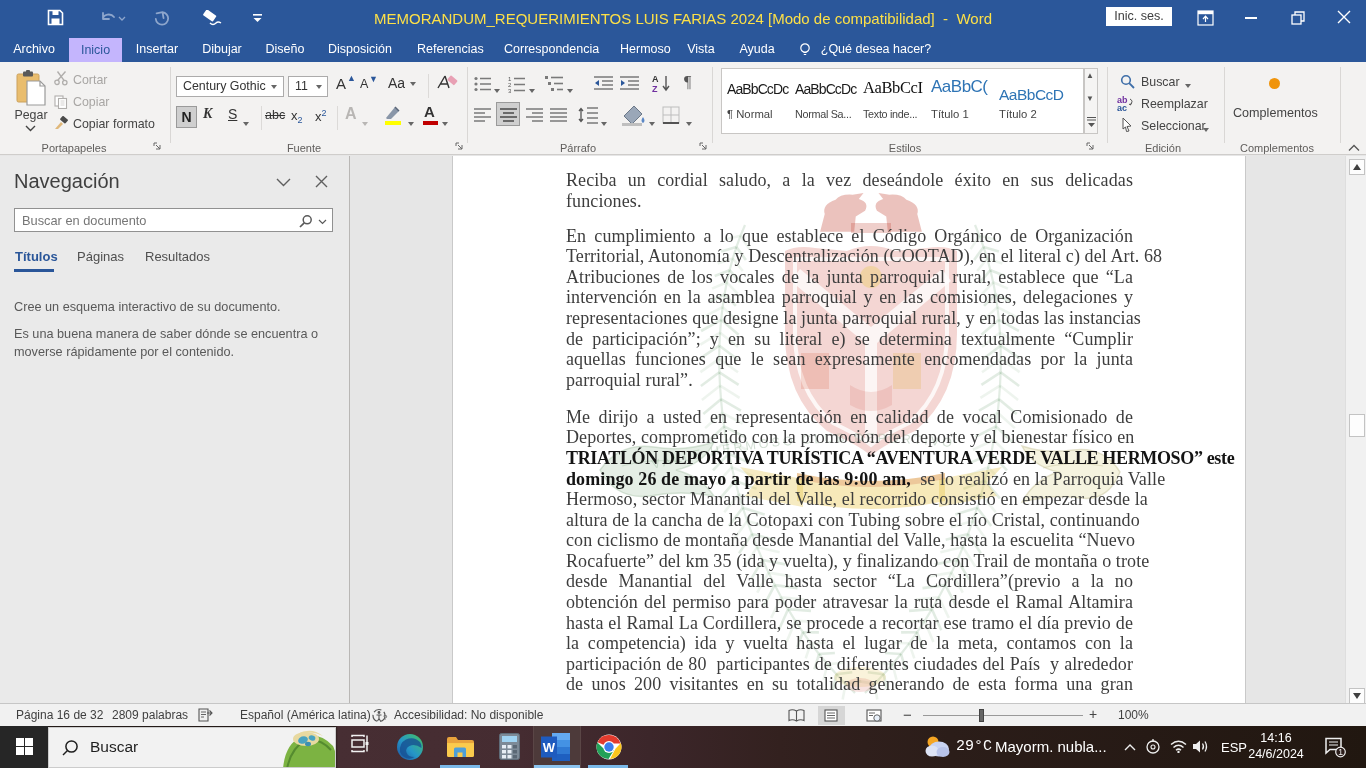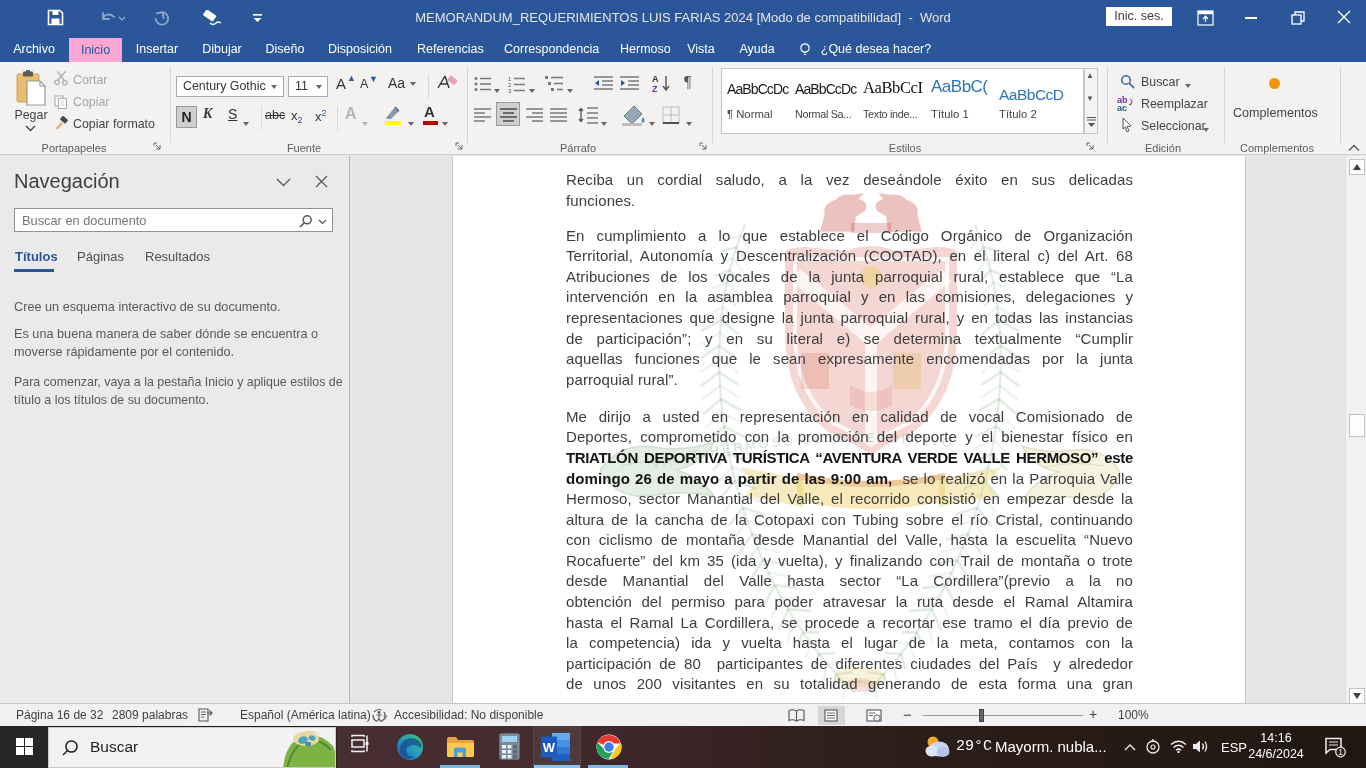--- a/index.html
+++ b/index.html
@@ -4,40 +4,40 @@
 <style>
 * { margin:0; padding:0; box-sizing:border-box; }
 html,body { width:1366px; height:768px; overflow:hidden; font-family:"Liberation Sans", sans-serif; }
 #root { position:relative; width:1366px; height:768px; background:#e6e6e6; }
 .abs { position:absolute; }
 
 
 #titlebar { position:absolute; left:0; top:0; width:1366px; height:36px; background:#2b579a; }
 #tabbar { position:absolute; left:0; top:36px; width:1366px; height:26px; background:#2b579a; }
 .tab { position:absolute; top:0; height:26px; line-height:26px; color:#fff; font-size:12.5px; text-align:center; }
-#tab-active { position:absolute; left:69px; top:2px; width:53px; height:24px; background:#f9a8d4; color:#2b579a; font-size:12.5px; line-height:24px; text-align:center; }
-.ttxt { color:#e5e5e5; font-size:13px; }
+#tab-active { position:absolute; left:69px; top:2px; width:53px; height:24px; background:#c4b5fd; color:#2b579a; font-size:12.5px; line-height:24px; text-align:center; }
+.ttxt { color:#fde047; font-size:15px; }
 
 
 #ribbon { position:absolute; left:0; top:62px; width:1366px; height:93px; background:#f3f2f1; border-bottom:1px solid #cfcdcb; }
 .vsep { position:absolute; top:5px; width:1px; height:76px; background:#d9d7d5; }
 .glabel { position:absolute; top:80px; font-size:11px; color:#5f5d5b; text-align:center; }
 .launcher { position:absolute; top:80px; width:10px; height:10px; }
 .rtxt { font-size:12.4px; color:#444; white-space:nowrap; }
 .rtxt-dis { font-size:12.4px; color:#a8a6a4; white-space:nowrap; }
 .combo { position:absolute; background:#fff; border:1px solid #acabab; font-size:12.4px; color:#333; }
 .caret { display:inline-block; width:0; height:0; border-left:3.5px solid transparent; border-right:3.5px solid transparent; border-top:4px solid #666; vertical-align:middle; }
 
 
 #navpane { position:absolute; left:0; top:156px; width:350px; height:547px; background:#eaeaea; border-right:1px solid #b9b7b5; }
 #docarea { position:absolute; left:351px; top:156px; width:994px; height:547px; background:#e6e6e6; overflow:hidden; }
 #page { position:absolute; left:102px; top:0; width:792px; height:547px; background:#fff; box-shadow:0 0 0 1px #c9c9c9; }
 #vscroll { position:absolute; left:1345px; top:156px; width:21px; height:547px; background:#f1f1f1; border-left:1px solid #dedede; }
 
-.docline { width:567px; font-size:15px; line-height:20.6px; color:#3d3d3d; text-align:justify; text-align-last:justify; white-space:nowrap; letter-spacing:0.1px; }
+.docline { width:567px; font-size:18px; line-height:20.6px; color:#3d3d3d; text-align:justify; text-align-last:justify; white-space:nowrap; letter-spacing:0.1px;font-family:Liberation Serif, serif; }
 .docline.last { text-align-last:left; }
 .db { font-weight:bold; color:#141414; }
 
 
 #statusbar { position:absolute; left:0; top:703px; width:1366px; height:23px; background:#f1f1f1; border-top:1px solid #c6c6c6; font-size:12px; color:#3f3f3f; }
 .sitem { position:absolute; top:0; height:22px; line-height:22px; white-space:nowrap; }
 
 
 #taskbar { position:absolute; left:0; top:726px; width:1366px; height:42px; background:linear-gradient(90deg,#221a17 0,#241a18 335px,#472e33 338px,#452c31 520px,#3c262a 650px,#33211f 780px,#2b1d19 950px,#261a15 1150px,#211710 1366px); }
 .wtxt { position:absolute; color:#fff; font-size:15px; white-space:nowrap; }
@@ -325,21 +325,20 @@
   </svg>
   <svg class="abs" style="left:318px;top:63px" width="9" height="6" viewBox="0 0 9 6">
         <path d="M1 1 L4.5 4.5 L8 1" fill="none" stroke="#5a5a5a" stroke-width="1.2"></path>
       </svg>
   <div class="abs" style="left:15px;top:93px;font-size:13px;font-weight:bold;color:#2a5699;">Títulos</div>
   <div class="abs" style="left:14px;top:113px;width:40px;height:3px;background:#2a5699;"></div>
   <div class="abs" style="left:77px;top:93px;font-size:13px;color:#4f4f4f;">Páginas</div>
   <div class="abs" style="left:145px;top:93px;font-size:13px;color:#4f4f4f;">Resultados</div>
   <div class="abs" style="left:14px;top:143px;width:320px;font-size:12.7px;color:#595959;line-height:17.5px;">Cree un esquema interactivo de su documento.</div>
   <div class="abs" style="left:14px;top:170px;width:320px;font-size:12.7px;color:#595959;line-height:17.8px;">Es una buena manera de saber dónde se encuentra o moverse rápidamente por el contenido.</div>
-  <div class="abs" style="left:14px;top:218px;width:334px;font-size:12.4px;color:#595959;line-height:17.8px;">Para comenzar, vaya a la pestaña Inicio y aplique estilos de título a los títulos de su documento.</div>
 </div>
 
 <div id="docarea">
   <div id="page">
     <div id="wmark" class="abs" style="left:192px;top:29px;width:430px;height:520px;"><svg width="430" height="520" viewBox="0 0 430 520">
             <path d="M100.0 40.0 L95.5 50.8 L91.4 62.0 L87.8 73.5 L84.6 85.2 L81.8 97.3 L79.5 109.5 L77.6 122.1 L76.1 134.8 L75.1 147.7 L74.4 160.7 L74.2 173.9 L74.4 187.3 L75.0 200.7 L76.0 214.2 L77.3 227.8 L79.1 241.4 L81.3 255.0 L83.8 268.7 L86.8 282.2 L90.1 295.8 L93.7 309.3 L97.8 322.7 L102.2 336.0 L107.0 349.1 L112.1 362.1 L117.6 375.0 L123.5 387.6 L129.7 400.1 L136.2 412.3 L143.1 424.2 L150.3 435.9 L157.9 447.2 L165.8 458.3 L174.0 469.0 L182.5 479.3 L191.4 489.3 L200.5 498.9 L210.0 508.0" fill="none" stroke="rgba(100,155,105,0.19)" stroke-width="2.2"></path>
             <line x1="95.5" y1="50.8" x2="104.4" y2="64.1" stroke="rgba(115,165,115,0.12)" stroke-width="2.6"></line>
             <line x1="95.5" y1="50.8" x2="79.9" y2="54.6" stroke="rgba(115,165,115,0.12)" stroke-width="2.6"></line>
             <line x1="91.4" y1="62.0" x2="100.9" y2="74.9" stroke="rgba(100,155,105,0.19)" stroke-width="2.6"></line>
             <line x1="91.4" y1="62.0" x2="76.1" y2="66.5" stroke="rgba(100,155,105,0.19)" stroke-width="2.6"></line>

